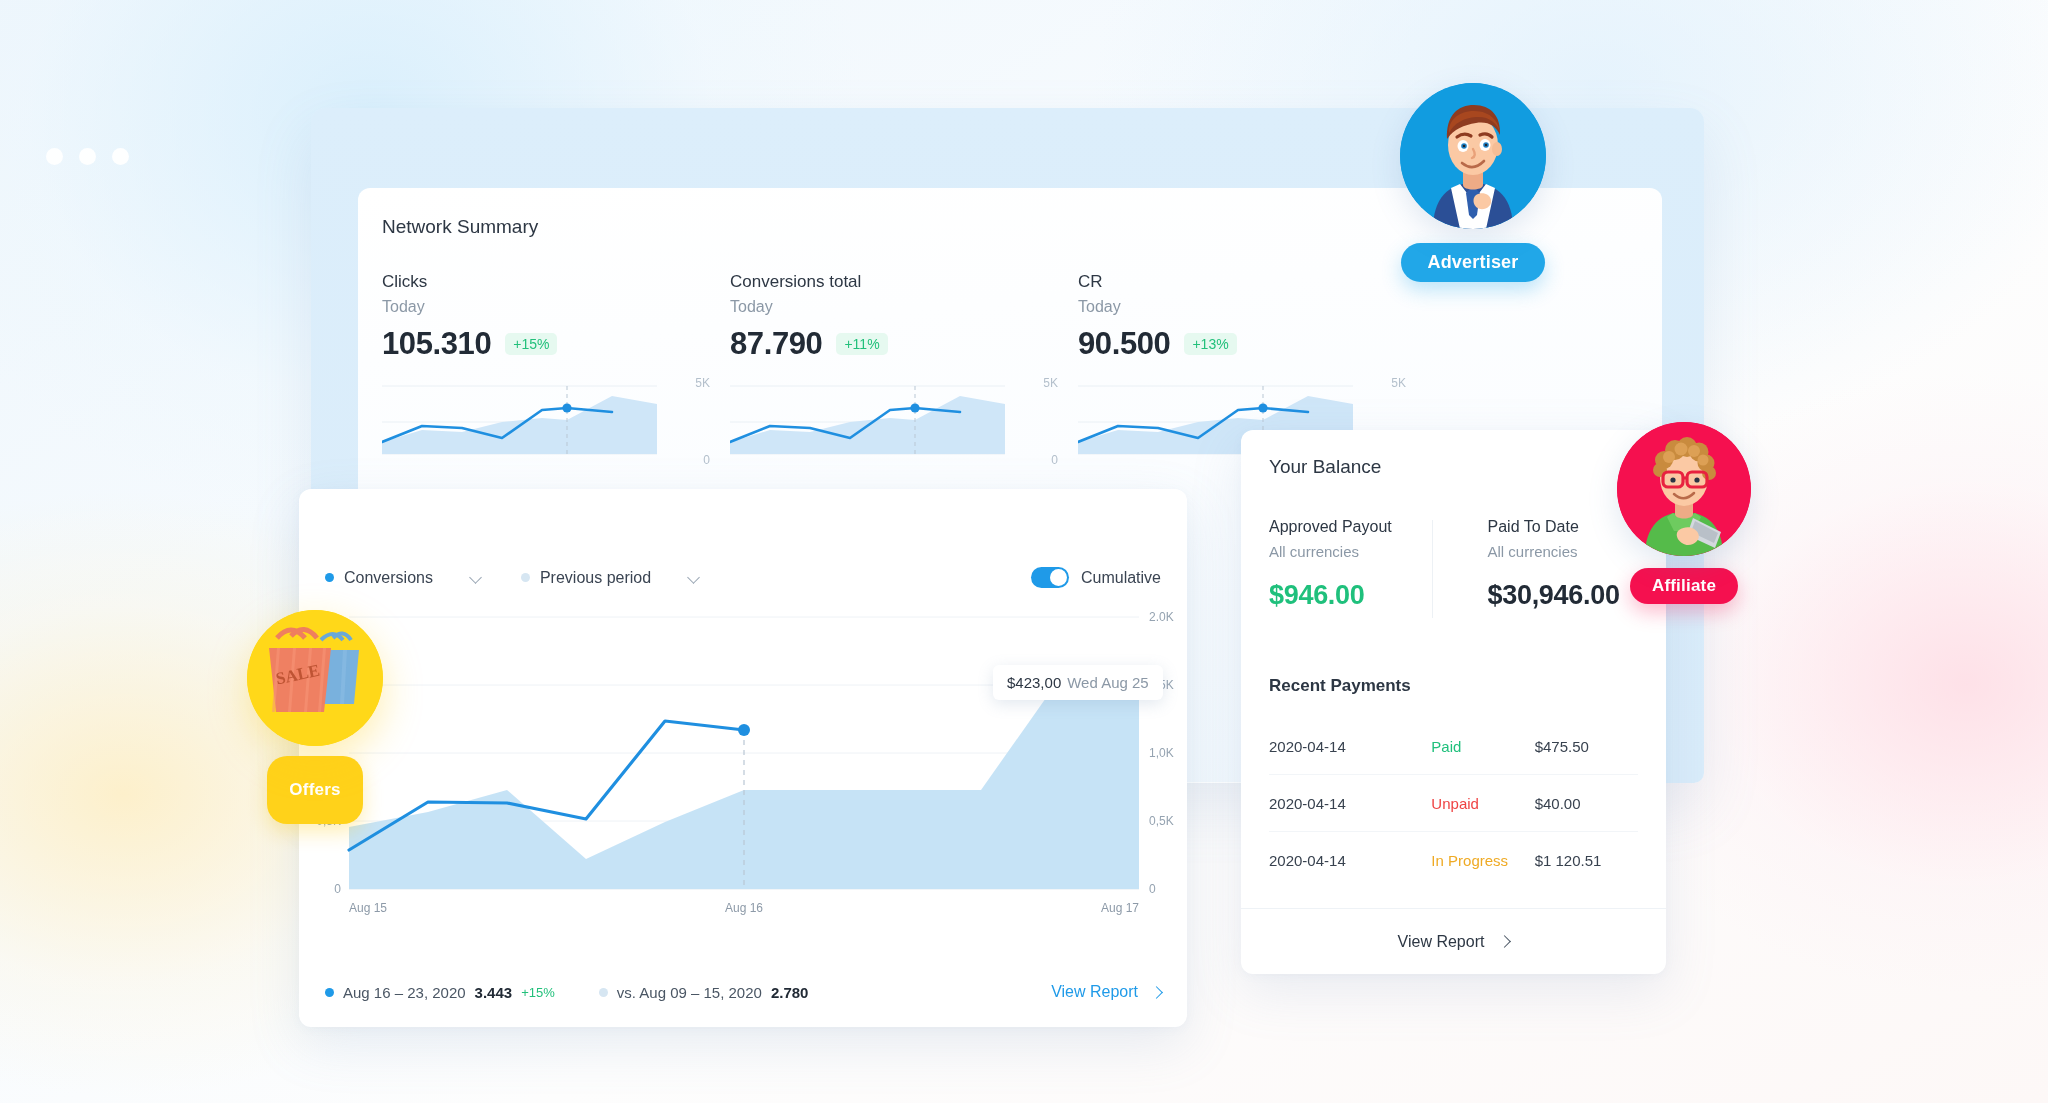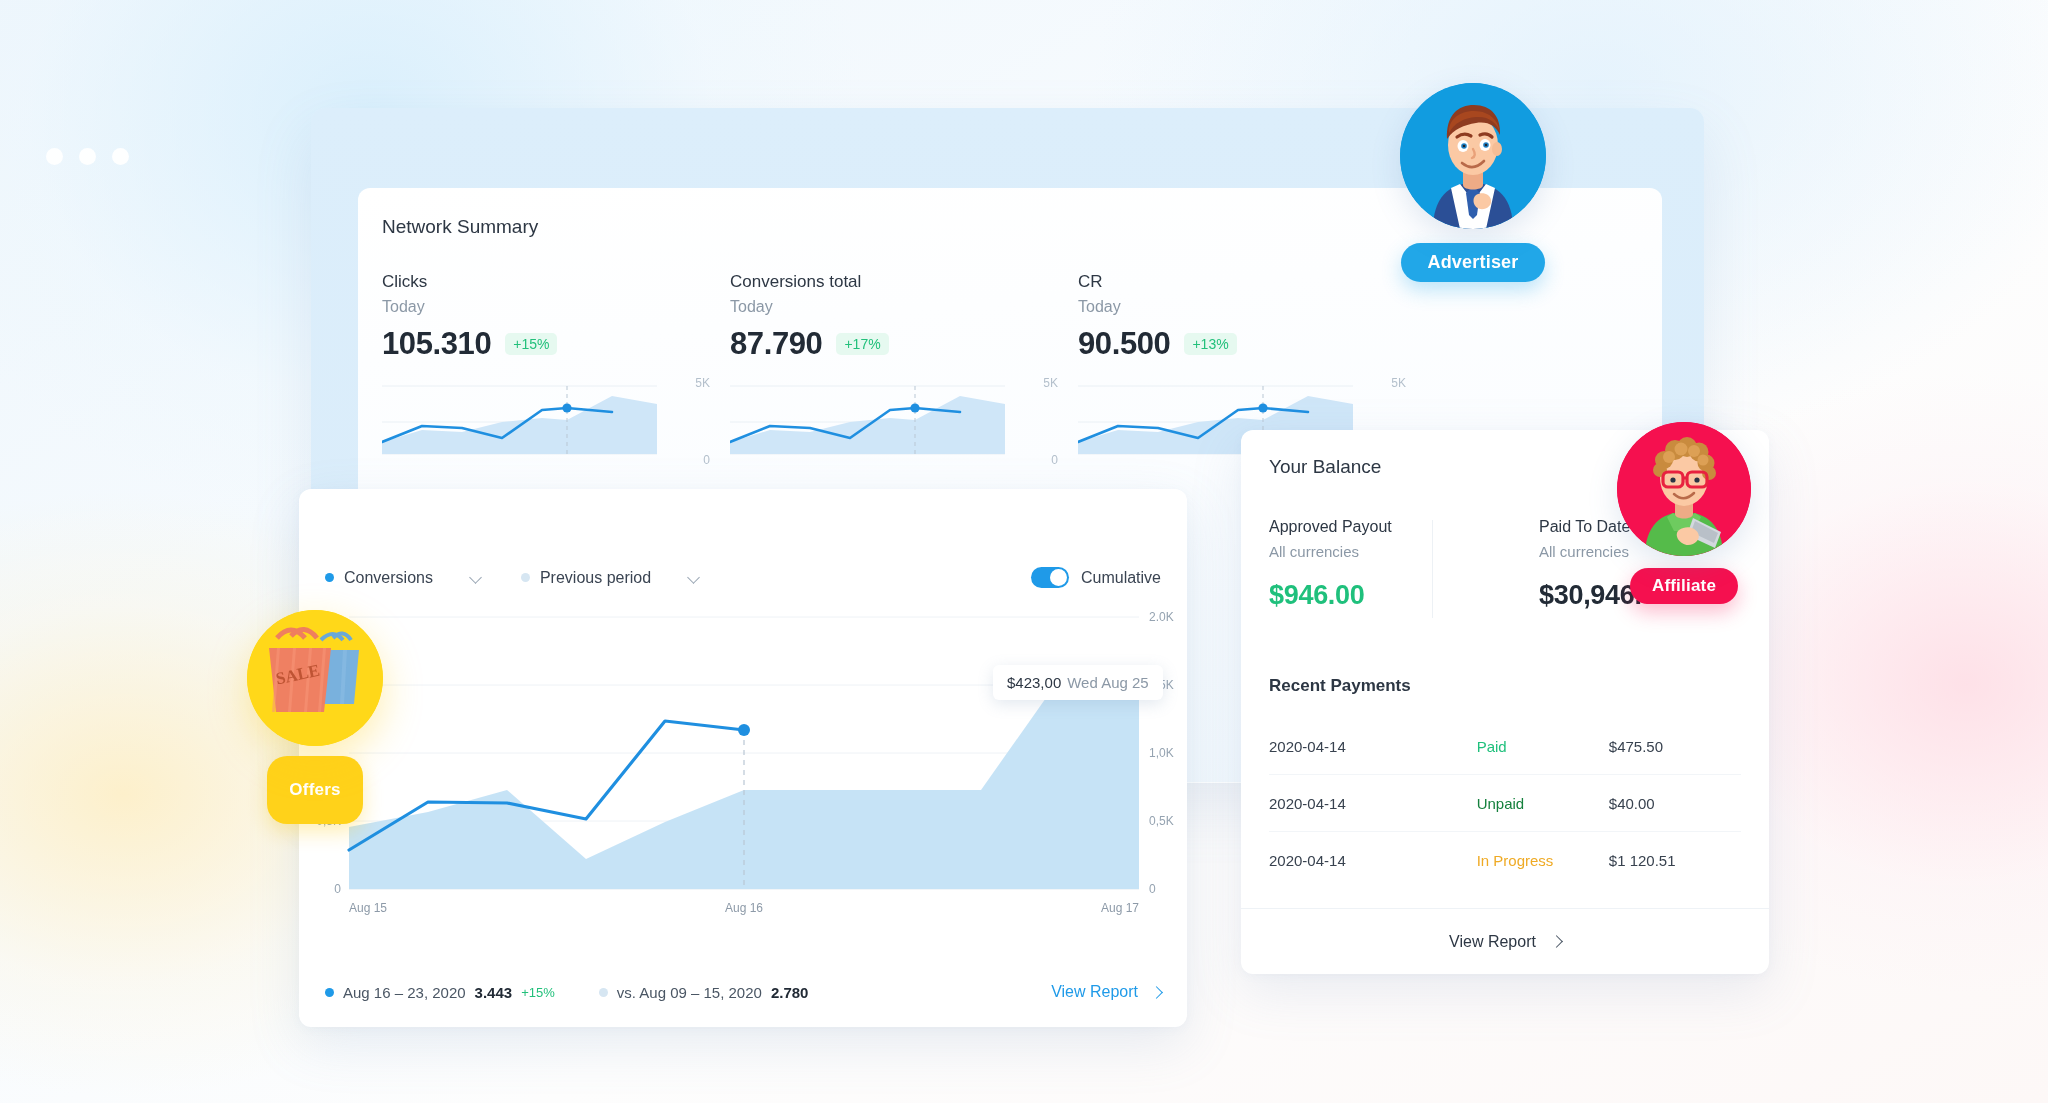--- a/index.html
+++ b/index.html
@@ -138,21 +138,21 @@
     content: ""; position: absolute; left: 0; top: 0;
     width: 8px; height: 8px;
     border-right: 1.7px solid #1f9ae8; border-top: 1.7px solid #1f9ae8;
     transform: rotate(45deg);
   }
 
   
   .balance-card {
     position: absolute;
     left: 1241px; top: 430px;
-    width: 528px; height: 544px;
+    width: 425px; height: 544px;
     background: #ffffff;
     border-radius: 12px;
     box-shadow: 0 18px 52px rgba(120,150,185,0.15), 0 2px 10px rgba(120,150,185,0.06);
     overflow: hidden;
   }
   .bal-title { position: absolute; left: 28px; top: 26px; font-size: 19px; color: #2d3744; }
   .bal-cols { position: absolute; left: 28px; top: 88px; right: 28px; display: flex; }
   .bal-col { width: 50%; position: relative; }
   .bal-col.second { padding-left: 34px; }
   .bal-divider {
@@ -169,21 +169,21 @@
   .pay-table { position: absolute; left: 28px; right: 28px; top: 288px; }
   .pay-head, .pay-row { display: flex; align-items: center; }
   .pay-head { padding-bottom: 14px; border-bottom: 1px solid #eef2f6; }
   .pay-row { height: 57px; border-bottom: 1px solid #f2f5f8; }
   .pay-row:last-child { border-bottom: none; }
   .c-date { width: 44%; font-size: 15px; color: #38424f; }
   .c-stat { width: 28%; font-size: 15px; }
   .c-amt { width: 28%; font-size: 15px; color: #38424f; }
   .pay-head .c-date, .pay-head .c-stat, .pay-head .c-amt { color: #8b98a6; font-size: 15px; }
   .st-paid { color: #1fc07c; }
-  .st-unpaid { color: #15803d; }
+  .st-unpaid { color: #ef4444; }
   .st-prog { color: #efaa24; }
 
   .bal-footer {
     position: absolute; left: 0; right: 0; bottom: 0; height: 66px;
     border-top: 1px solid #eef2f6;
     display: flex; align-items: center; justify-content: center; gap: 16px;
     cursor: pointer;
   }
   .bal-footer span { font-size: 16px; color: #2d3744; }
   .arrow-d { width: 9px; height: 9px; position: relative; }
@@ -258,21 +258,21 @@
         <div class="spark-top">5K</div>
         <div class="spark-bot">0</div>
       </div>
     </div>
 
     <div class="metric">
       <div class="metric-label">Conversions total</div>
       <div class="metric-sub">Today</div>
       <div class="metric-row">
         <div class="metric-value">87.790</div>
-        <div class="metric-delta">+17%</div>
+        <div class="metric-delta">+11%</div>
       </div>
       <div class="spark">
         <svg width="300" height="78" viewBox="0 0 300 78">
           <line x1="0" y1="4" x2="275" y2="4" stroke="#eaf0f5" stroke-width="1"></line>
           <line x1="0" y1="40" x2="275" y2="40" stroke="#eaf0f5" stroke-width="1"></line>
           <line x1="0" y1="72" x2="275" y2="72" stroke="#eaf0f5" stroke-width="1"></line>
           <path d="M0,60 L40,48 L80,50 L120,40 L160,36 L185,38 L230,14 L275,22 L275,72 L0,72 Z" fill="#cfe6f8"></path>
           <path d="M0,60 L40,44 L80,46 L120,56 L160,28 L185,26 L230,30" fill="none" stroke="#1f8fe0" stroke-width="2.6" stroke-linejoin="round" stroke-linecap="round"></path>
           <line x1="185" y1="4" x2="185" y2="72" stroke="#b9c7d4" stroke-width="1" stroke-dasharray="4 4"></line>
           <circle cx="185" cy="26" r="4.6" fill="#1f8fe0"></circle>

